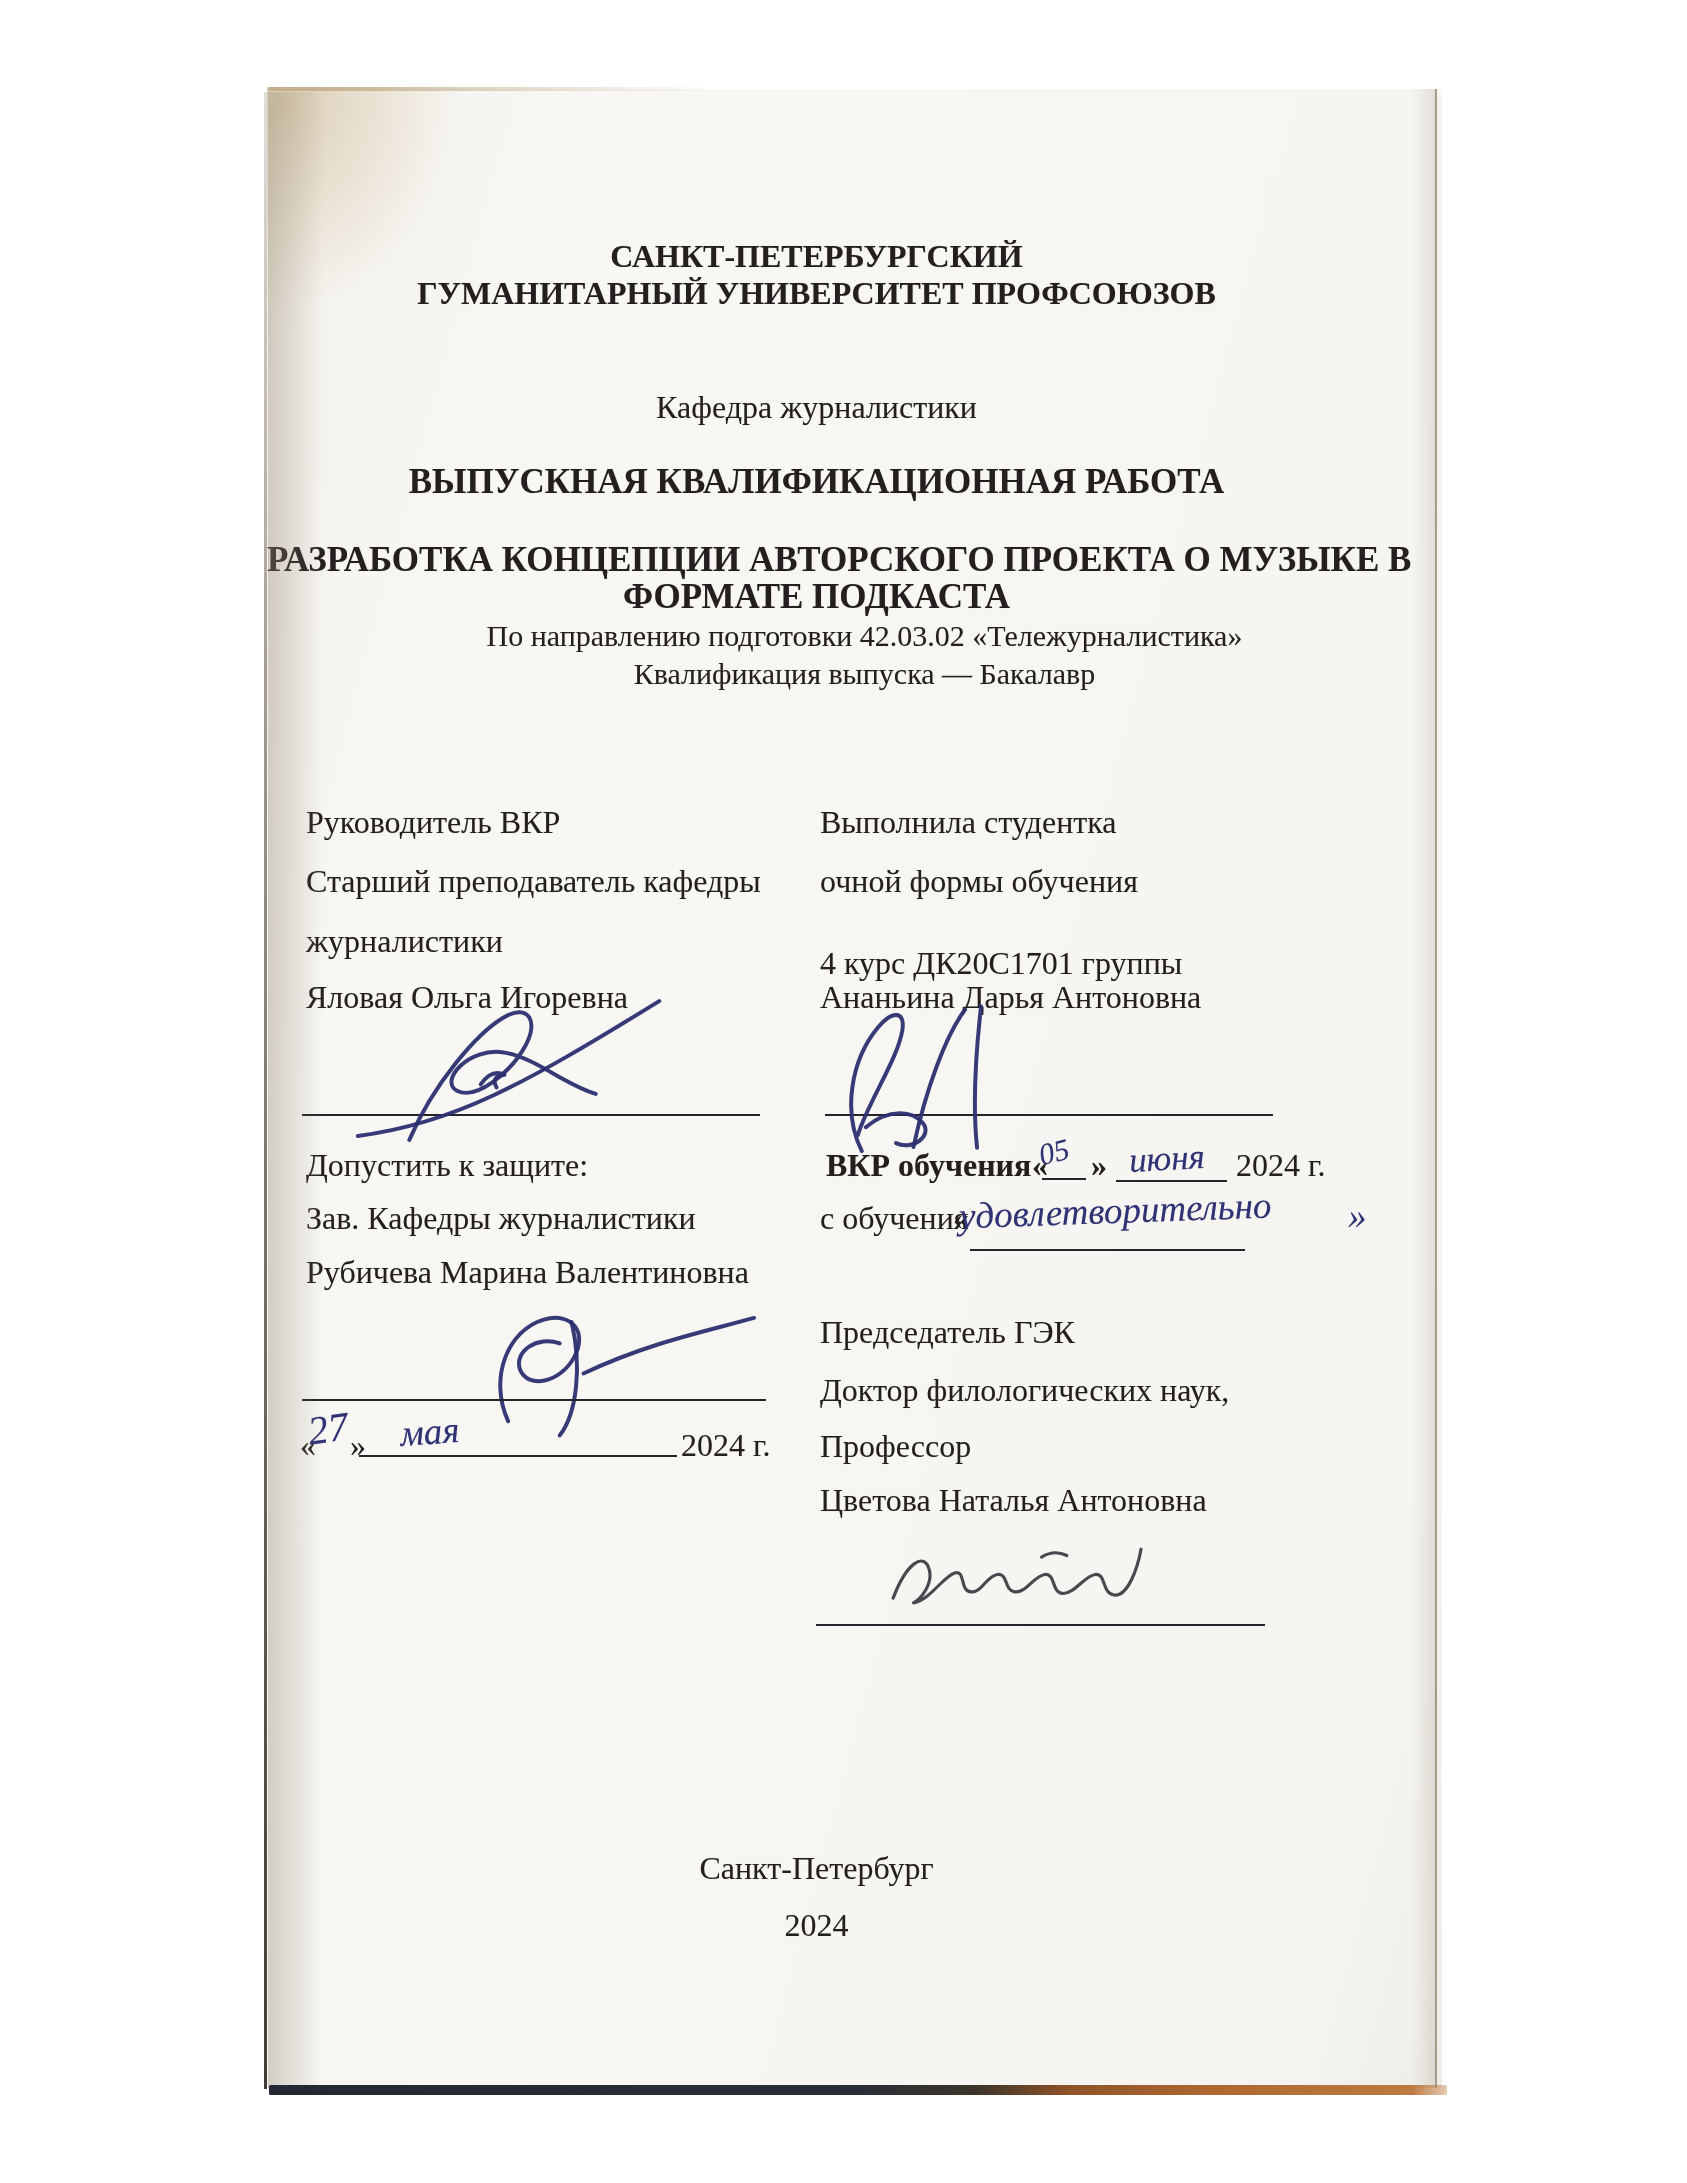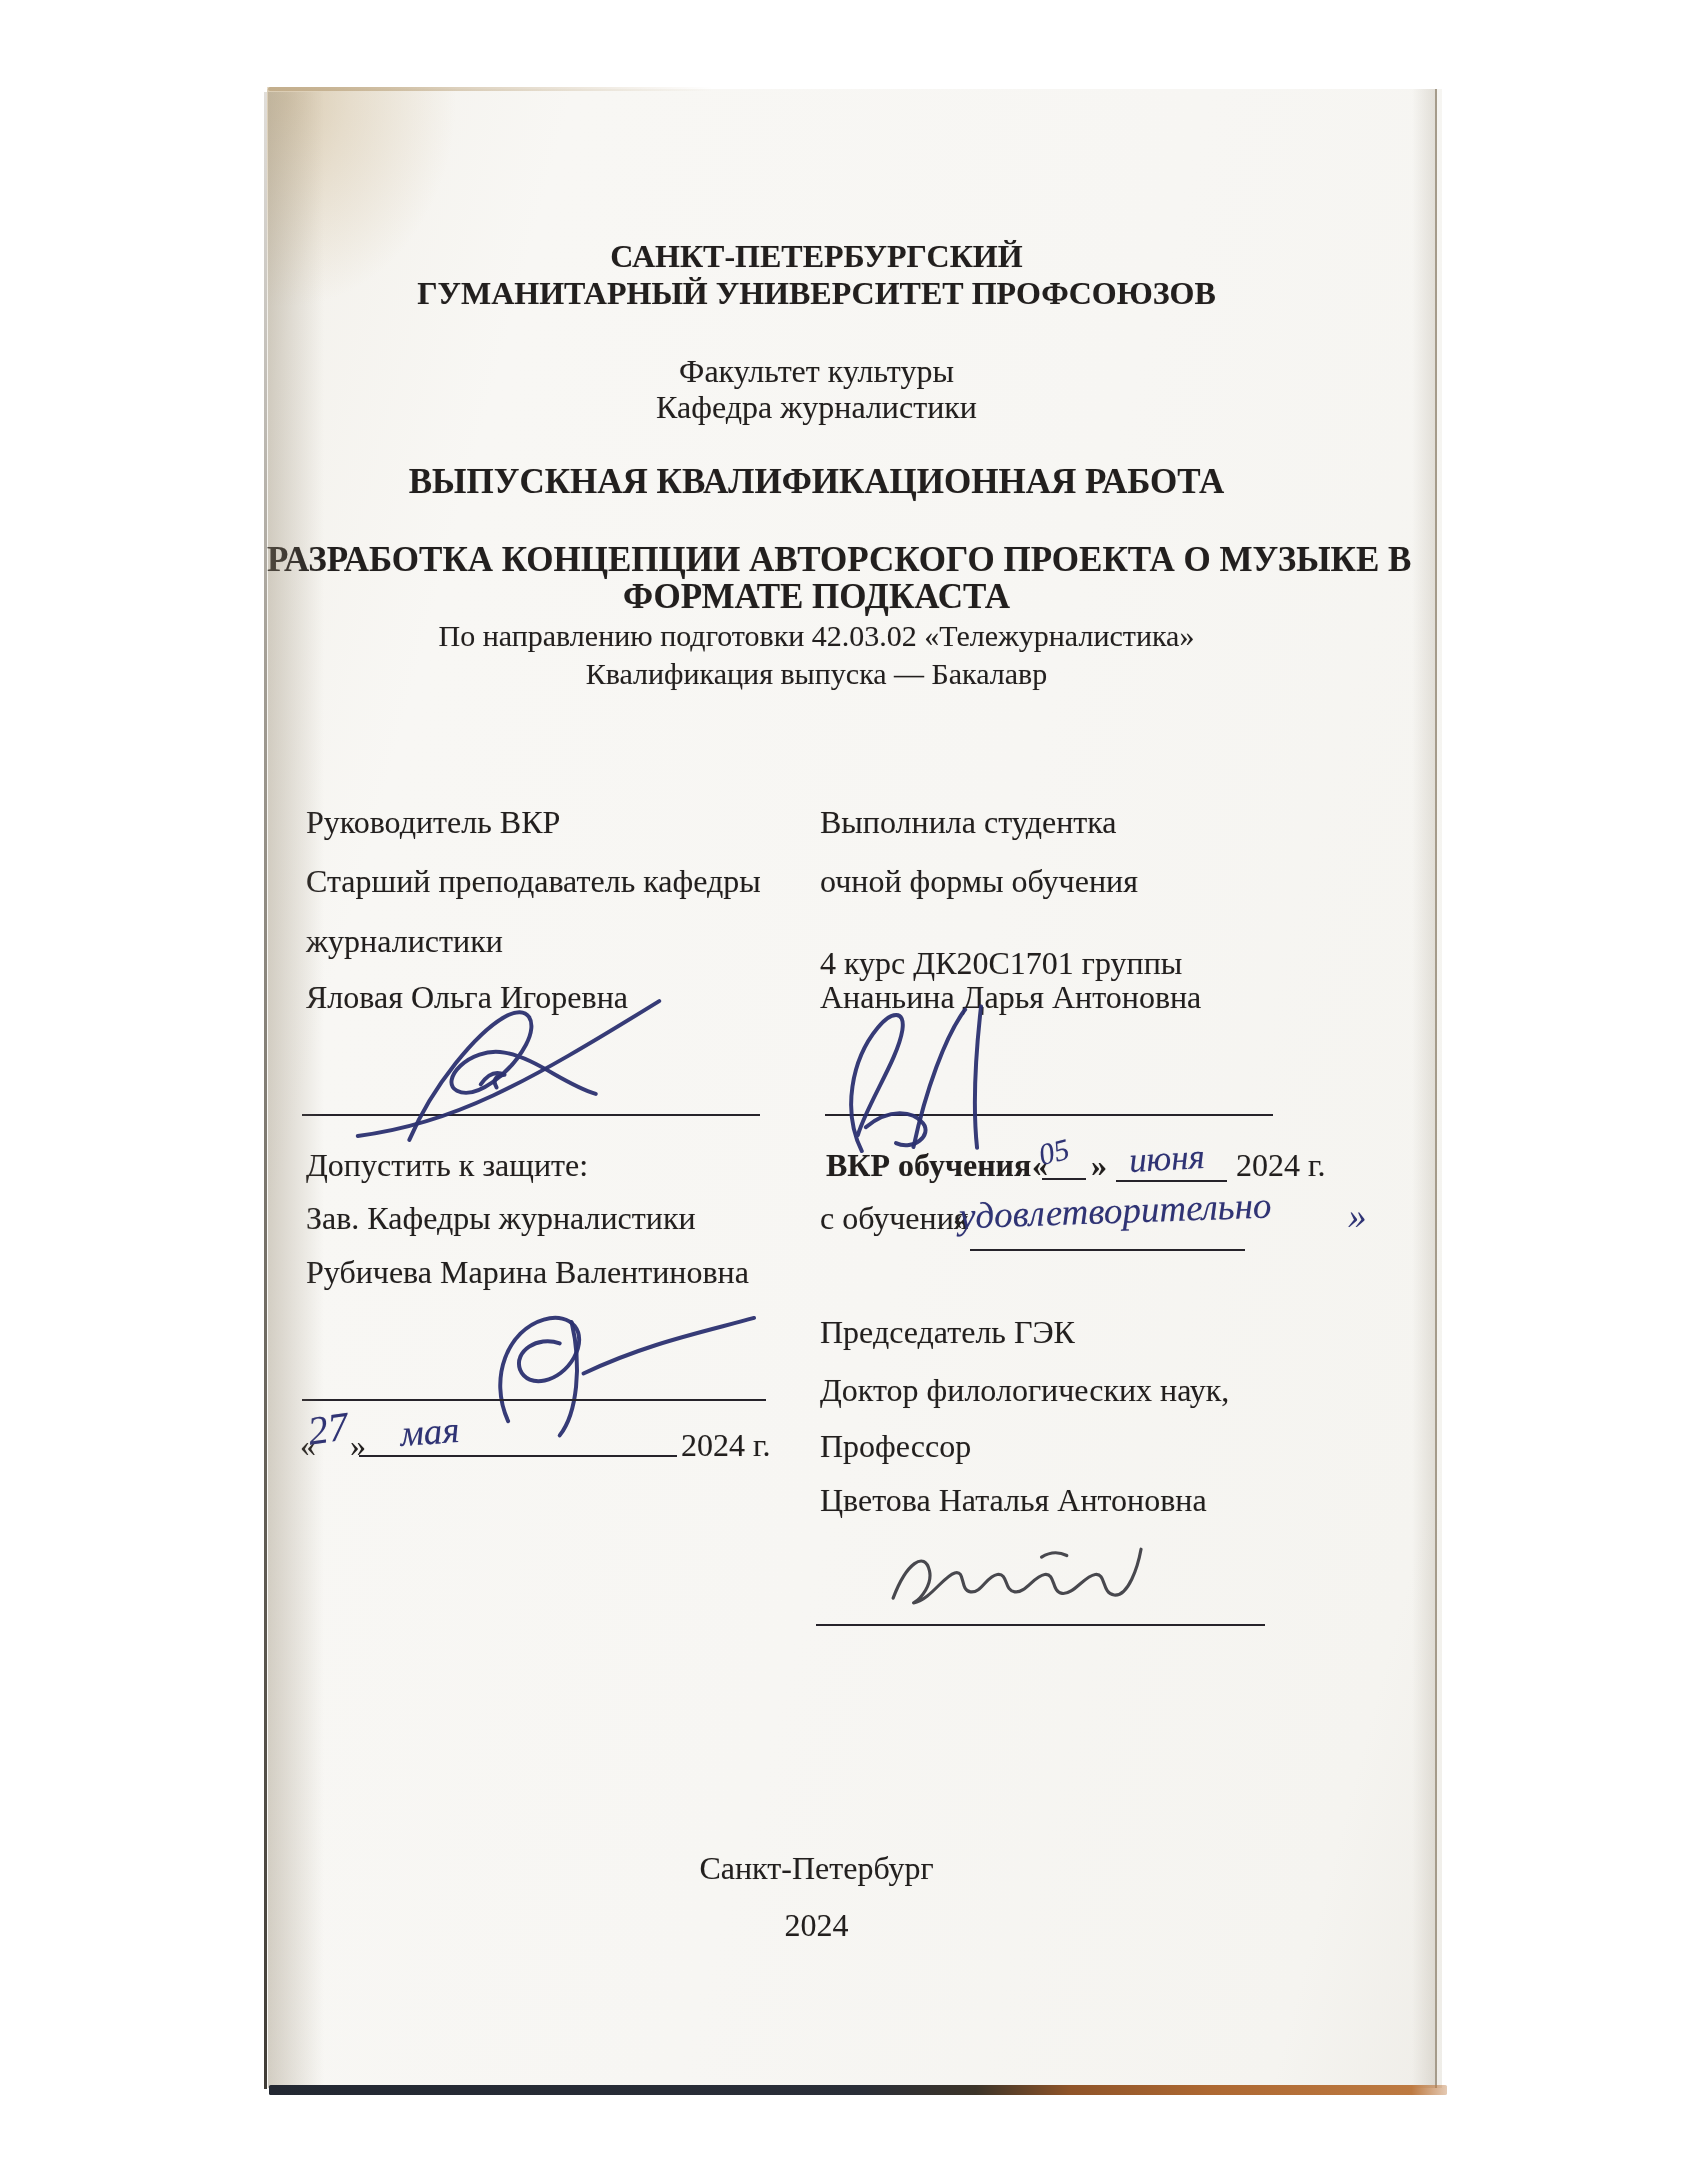--- a/index.html
+++ b/index.html
@@ -24,36 +24,35 @@
   .edge-right-line{position:absolute;left:1435px;top:89px;width:2.4px;height:1999px;background:#a59b8a;}
   .edge-right-shadow{position:absolute;left:1412px;top:89px;width:24px;height:1999px;
     background:linear-gradient(90deg,rgba(160,150,132,0),rgba(160,150,132,.25));}
   .edge-bottom{position:absolute;left:269px;top:2085px;width:1178px;height:9.5px;border-radius:1.6px;
     background:linear-gradient(90deg,#232832 0%,#2a2e38 50%,#3c3429 60%,#8f5429 68%,#ad6832 80%,#bd7a42 97%,rgba(189,122,66,.4) 100%);}
   
   .t{position:absolute;white-space:nowrap;color:#221f1e;font-size:32px;line-height:1.15;
      text-shadow:0 0 0.8px rgba(30,25,20,.25);}
   .c{left:0;width:1099px;text-align:center;}
   .b{font-weight:bold;text-align:center;}
-  .s38{font-size:30px;} .s44{font-size:35px;}
+  .s38{font-size:30px;margin-left:48px;} .s44{font-size:35px;}
   .line{position:absolute;border-top:2.4px solid #26232a;height:0;}
   .hw{position:absolute;white-space:nowrap;color:#2f3374;font-style:italic;
       font-family:"Liberation Serif",serif;text-shadow:0 0 0.8px rgba(47,51,116,.4);}
   svg.sig{position:absolute;overflow:visible;}
   svg.sig path{fill:none;stroke:#2b3070;stroke-width:5;stroke-linecap:round;stroke-linejoin:round;opacity:.95;}
   svg.sig.dark path{stroke:#3e3e45;stroke-width:4;}
 </style>
 </head>
 <body>
 
 <div class="page">
 
   <div class="t c b" style="top:149px">САНКТ-ПЕТЕРБУРГСКИЙ</div>
   <div class="t c b" style="top:186px">ГУМАНИТАРНЫЙ УНИВЕРСИТЕТ ПРОФСОЮЗОВ</div>
-  <div class="t c" style="top:264px">Факультет культуры</div>
   <div class="t c b s44" style="top:373px">ВЫПУСКНАЯ КВАЛИФИКАЦИОННАЯ РАБОТА</div>
 
   <div class="t c" style="top:300px">Кафедра журналистики</div>
   <div class="t c b s44" style="top:451px">РАЗРАБОТКА КОНЦЕПЦИИ АВТОРСКОГО ПРОЕКТА О МУЗЫКЕ В</div>
   <div class="t c b s44" style="top:488px">ФОРМАТЕ ПОДКАСТА</div>
   <div class="t c s38" style="top:530px">По направлению подготовки 42.03.02 «Тележурналистика»</div>
   <div class="t c s38" style="top:568px">Квалификация выпуска — Бакалавр</div>
 
   <div class="t" style="left:39px;top:715px">Руководитель ВКР</div>
   <div class="t" style="left:39px;top:774px">Старший преподаватель кафедры</div>

